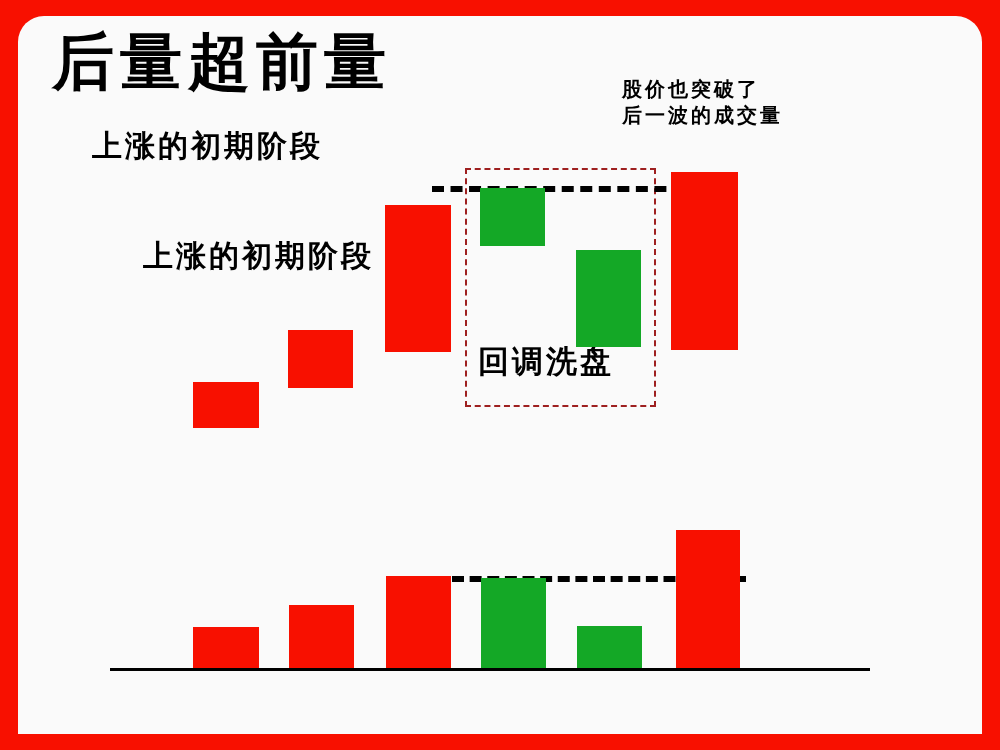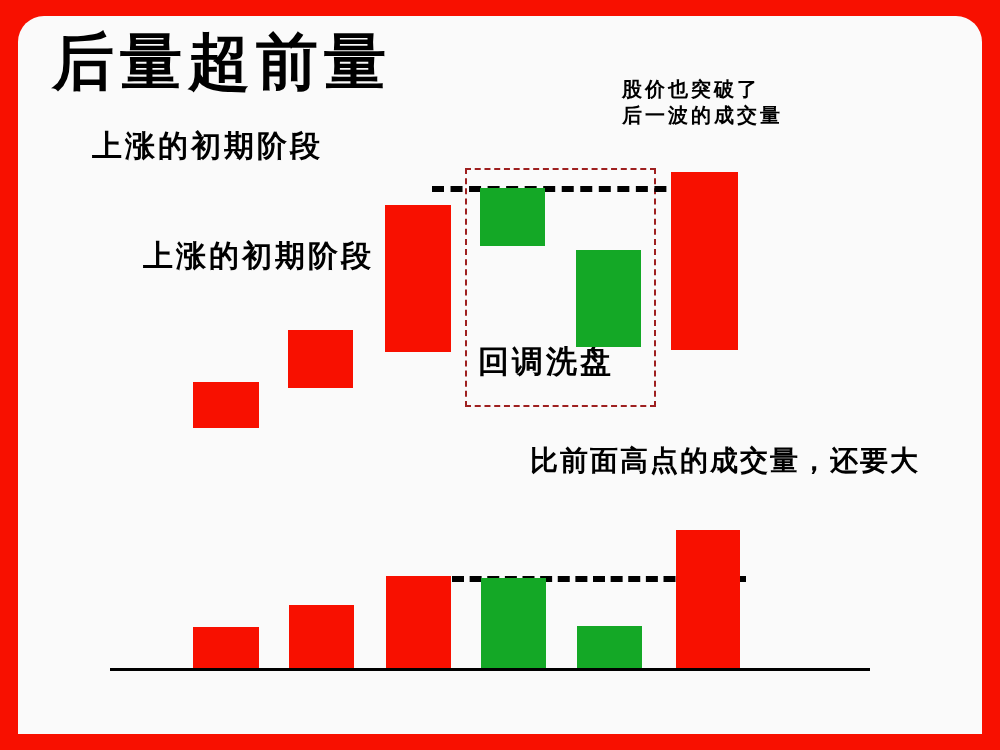--- a/index.html
+++ b/index.html
@@ -135,21 +135,20 @@
     <div class="txt" id="ann-stage-high">上涨的初期阶段</div>
 
     <div class="txt" id="ann-breakout">
       <div>股价也突破了</div>
       <div>后一波的成交量</div>
     </div>
 
     <div class="txt" id="ann-washout">回调洗盘</div>
 
     <div class="txt" id="ann-volume">
-      <div>比前面高点的成交量，还要大</div>
     </div>
 
     <div class="dashbox" id="washout-box" style="left: 465px; top: 168px; width: 187px; height: 235px; border-color: rgb(158, 32, 32);"></div>
 
     <div class="hline-dashed" id="line-price-high" style="left: 432px; top: 186px; width: 290px;"></div>
     <div class="hline-dashed" id="line-volume-high" style="left: 452px; top: 576px; width: 294px;"></div>
     <div class="baseline" id="line-baseline" style="left: 110px; top: 668px; width: 760px;"></div>
 
     <div id="candles-group">
         <div class="bar" style="background: rgb(248, 16, 0); left: 193px; top: 382px; width: 66px; height: 46px;"></div>

